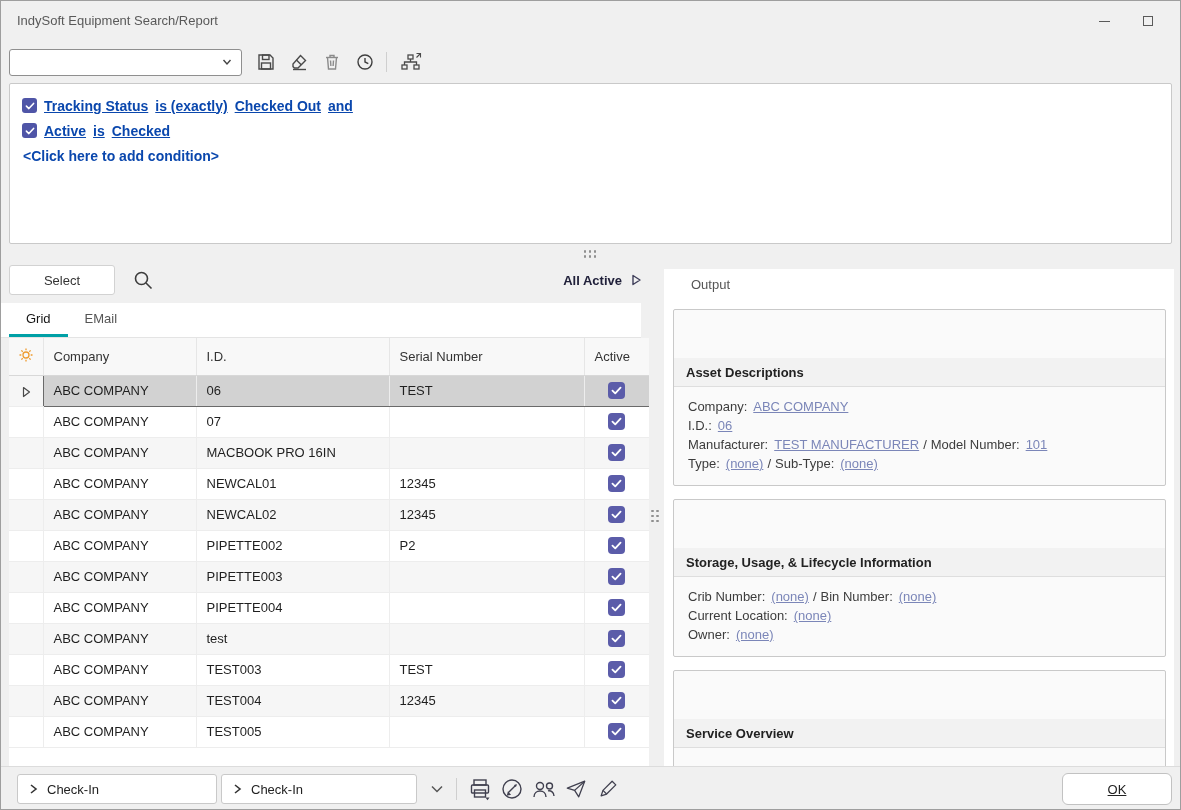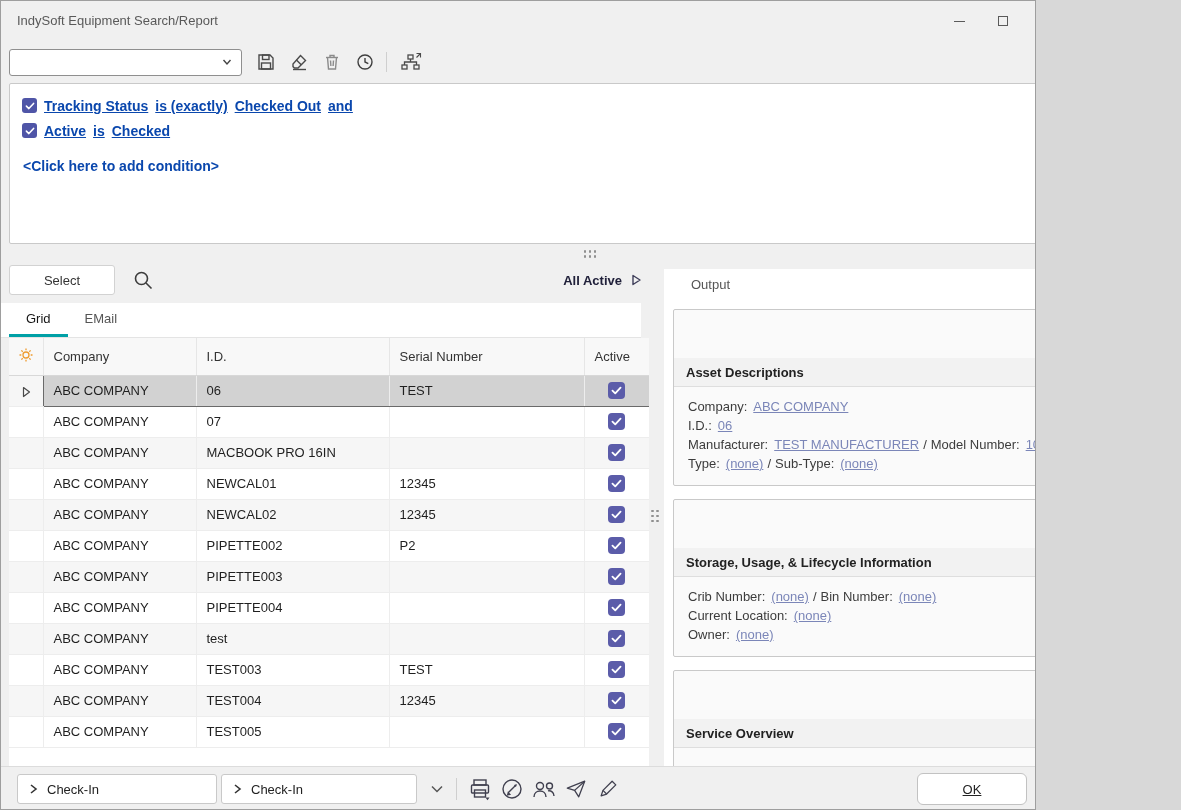--- a/index.html
+++ b/index.html
@@ -1,18 +1,18 @@
 <!DOCTYPE html>
 <html><head>
 <meta charset="utf-8">
 <style>
   * { margin:0; padding:0; box-sizing:border-box; cursor:default; }
   html,body { width:1181px; height:810px; font-family:"Liberation Sans", sans-serif; }
   body { background:#d8d8d8; }
-  .window { position:relative; width:1036px; height:810px; background:#f0f0f0; border:1px solid #9e9e9e; overflow:hidden; }
+  .window { position:relative; width:1181px; height:810px; background:#f0f0f0; border:1px solid #9e9e9e; overflow:hidden; }
 
   
   .titlebar { position:absolute; left:0; top:0; width:100%; height:40px; }
   .title { position:absolute; left:16px; top:0; line-height:40px; font-size:13px; color:#595959; }
   .win-controls { position:absolute; right:10px; top:0; height:40px; display:flex; }
   .winbtn { width:44px; height:40px; background:transparent; border:none; display:flex; align-items:center; justify-content:center; }
   .min-glyph { width:11px; height:1px; background:#5a5a5a; display:block; }
   .max-glyph { width:10px; height:10px; border:1px solid #5a5a5a; display:block; }
 
   
@@ -22,21 +22,21 @@
   .iconbtn { width:30px; height:28px; border:none; background:transparent; display:flex; align-items:center; justify-content:center; margin-left:3px; }
   .iconbtn.first { margin-left:9px; }
   .vsep { width:1px; height:20px; background:#cfcfcf; margin:0 6px; }
 
   
   .cond-panel { position:absolute; left:8px; top:82px; width:1163px; height:161px; background:#fff; border:1px solid #c9c9c9; border-radius:2px; padding:9px 12px; }
   .cond-row { display:flex; align-items:center; height:25px; gap:7px; }
   .cb { width:15px; height:15px; border-radius:3px; background:#4f55a7; display:inline-flex; align-items:center; justify-content:center; flex:none; }
   .cb svg { width:10px; height:8px; }
   .clink { font-size:14px; font-weight:600; color:#0a47ad; text-decoration:underline; }
-  .add-cond { display:inline-block; margin-left:1px; margin-top:15px; font-size:14px; font-weight:600; color:#0a47ad; }
+  .add-cond { display:inline-block; margin-left:1px; margin-top:5px; font-size:14px; font-weight:600; color:#0a47ad; }
 
   
   .splitter-h { position:absolute; left:576px; top:247px; width:28px; height:14px; display:flex; align-items:center; justify-content:center; }
   .splitter-v { position:absolute; left:647px; top:501px; width:16px; height:30px; display:flex; align-items:center; justify-content:center; }
   .dots3x2 { display:grid; grid-template-columns:repeat(3,5px); grid-auto-rows:5px; }
   .dots2x3 { display:grid; grid-template-columns:repeat(2,5px); grid-auto-rows:5px; }
   .dot { width:2.6px; height:2.6px; border-radius:50%; background:#8f8f8f; }
 
   
   .left-toolbar { position:absolute; left:8px; top:262px; width:640px; height:34px; display:flex; align-items:center; }

